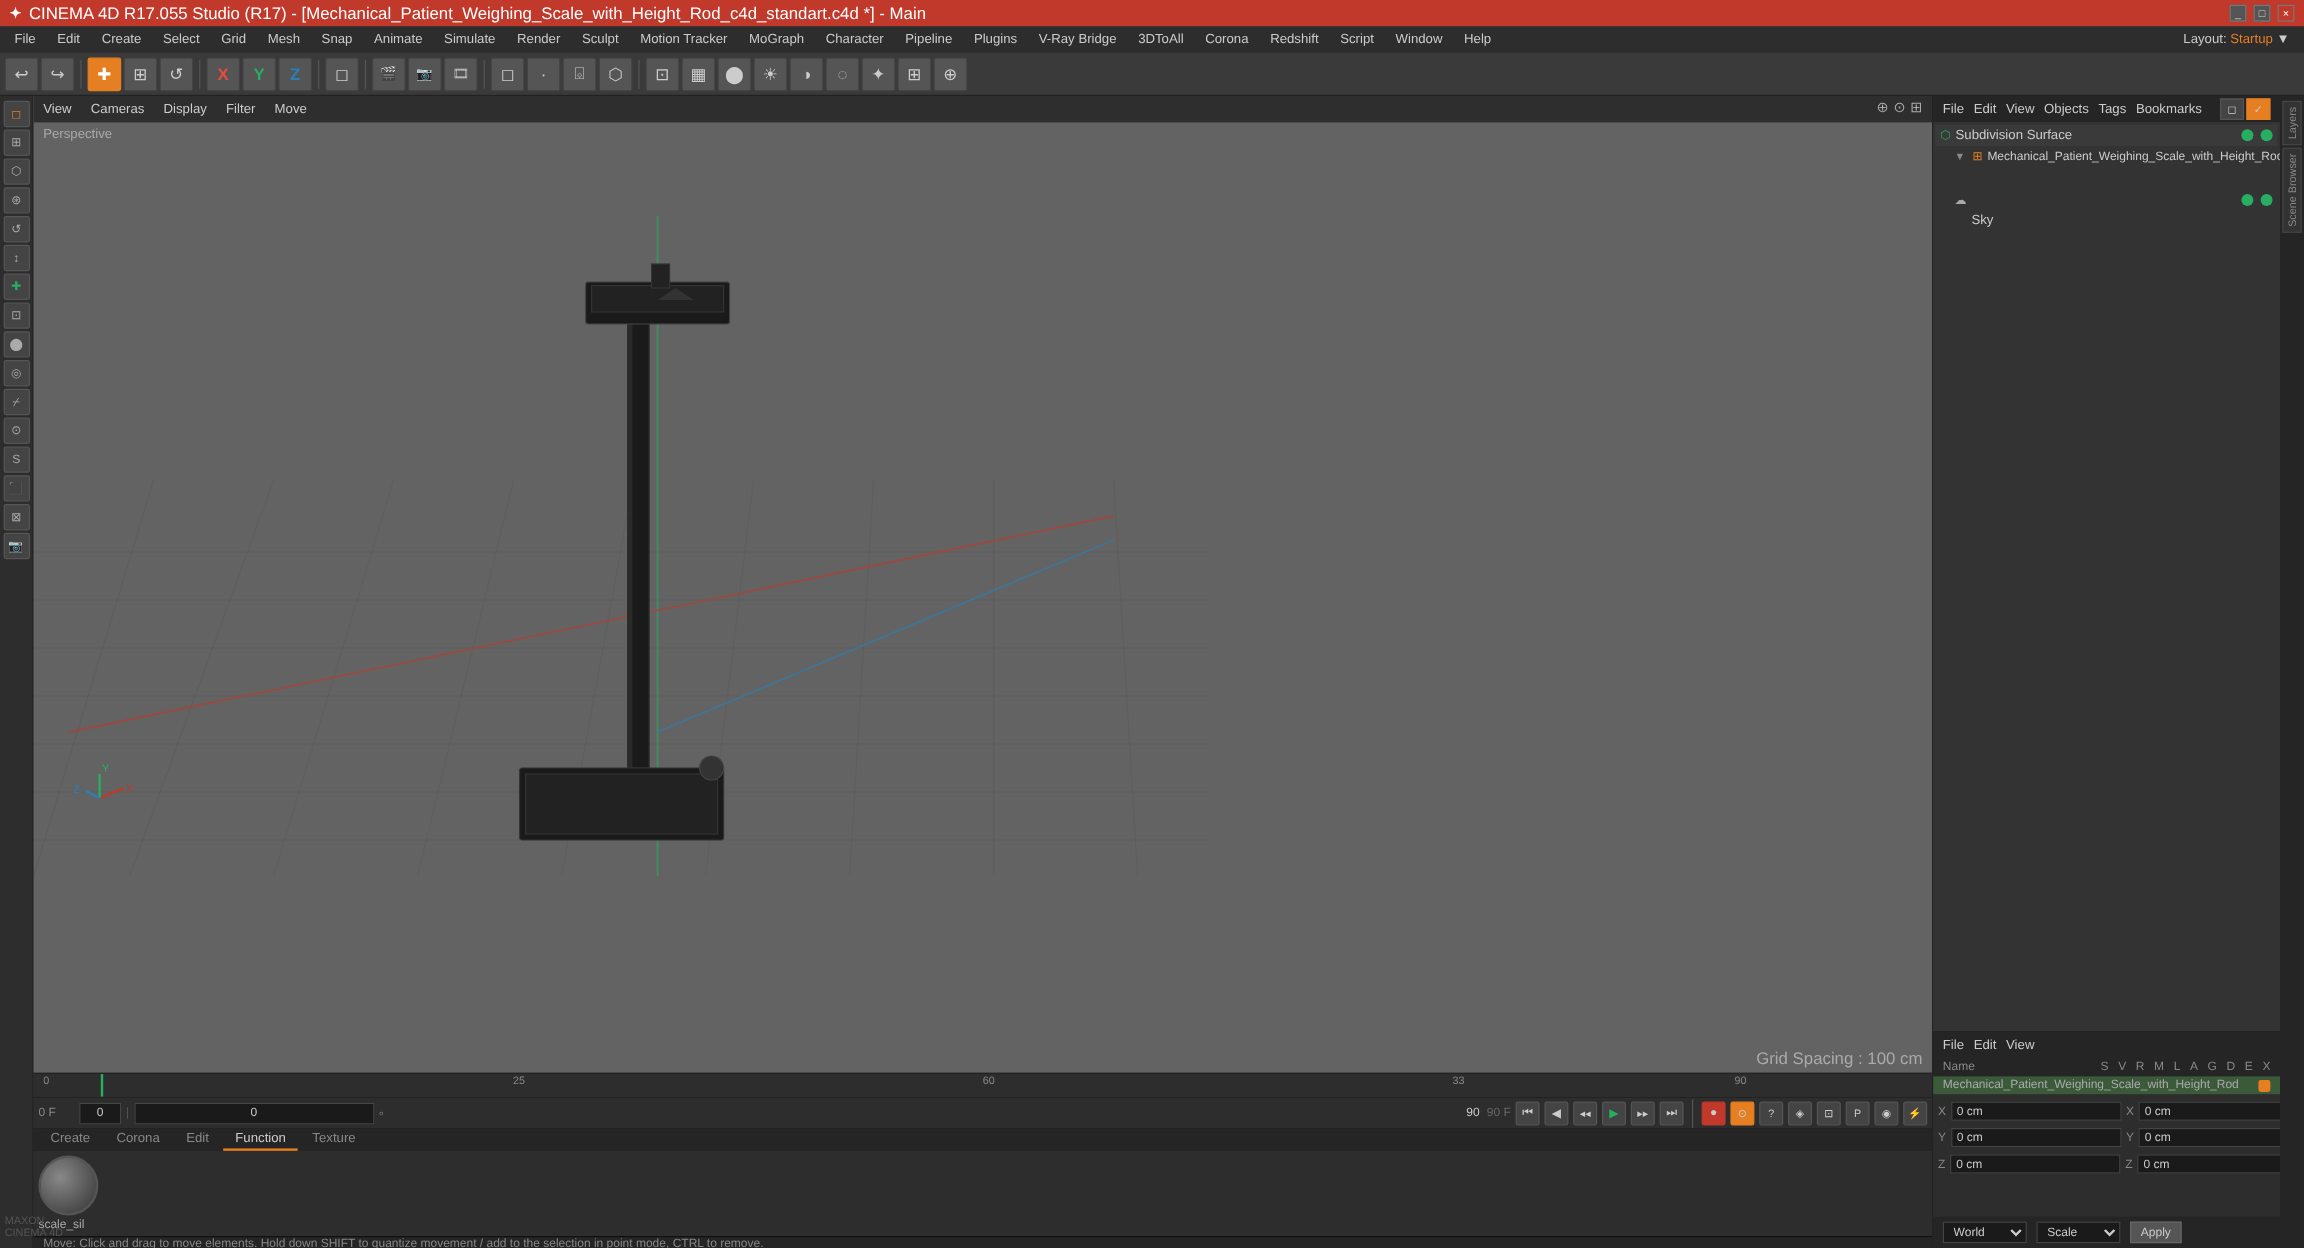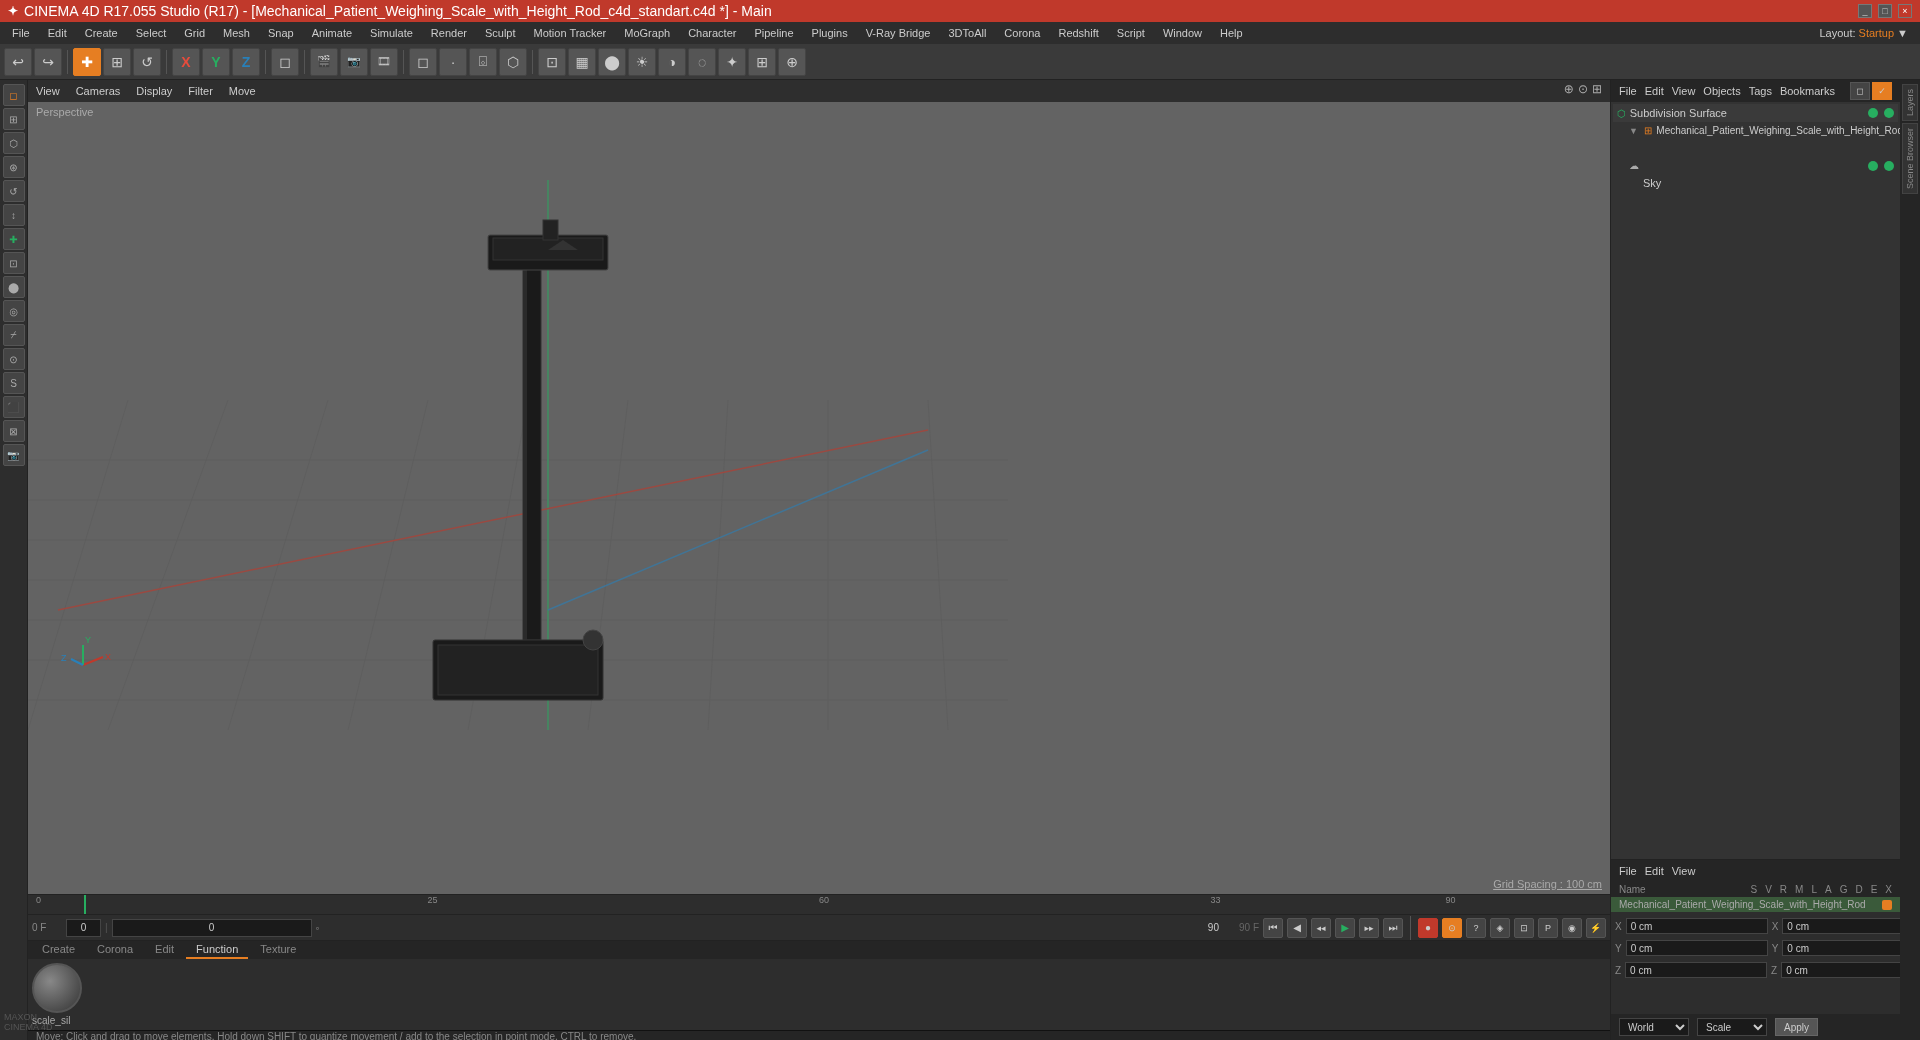--- a/index.html
+++ b/index.html
@@ -83,21 +83,21 @@
       position: absolute; top: 0; left: 0; right: 0; bottom: 0;
       background: #636363;
     }
 
     
     #grid-svg { position: absolute; top: 0; left: 0; width: 100%; height: 100%; }
 
     
     #grid-spacing {
       position: absolute; bottom: 4px; right: 8px;
-      font-size: 11px; color: #aaa; z-index: 10; text-decoration: underline;
+      font-size: 14px; color: #aaa; z-index: 10;
     }
 
     
     #timeline {
       height: 20px; background: #2d2d2d; border-top: 1px solid #222;
       display: flex; align-items: center; padding: 0 8px;
       font-size: 10px; color: #888; position: relative;
     }
     #timeline-ruler {
       width: 100%; height: 100%; position: relative; overflow: hidden;
@@ -438,21 +438,21 @@
     </div>
 
     <div id="transport-bar">
       <span style="font-size:10px;color:#888;min-width:30px;">0 F</span>
       <input class="transport-input" type="text" value="0" style="width: 35px;">
       <span style="font-size:10px;color:#555;">|</span>
       <input class="transport-input" type="text" value="0" style="width: 200px;">
       <span style="font-size:12px;color:#888;cursor:pointer;">◦</span>
       <span style="flex:1;"></span>
       <span style="font-size:10px;color:#ccc;cursor:pointer;">90</span>
-      <span style="font-size:10px;color:#666;margin-left:16px;">90 F</span>
+      <span style="font-size:10px;color:#666;margin-left:2px;">90 F</span>
       <div class="transport-btn">⏮</div>
       <div class="transport-btn">◀</div>
       <div class="transport-btn" style="font-size:9px;">◂◂</div>
       <div class="transport-btn" style="color:#27ae60;">▶</div>
       <div class="transport-btn" style="font-size:9px;">▸▸</div>
       <div class="transport-btn">⏭</div>
       <div class="tool-separator"></div>
       <div id="transport-right">
         <div class="transport-btn red-btn">●</div>
         <div class="transport-btn orange-btn" style="font-size:9px;">⊙</div>

